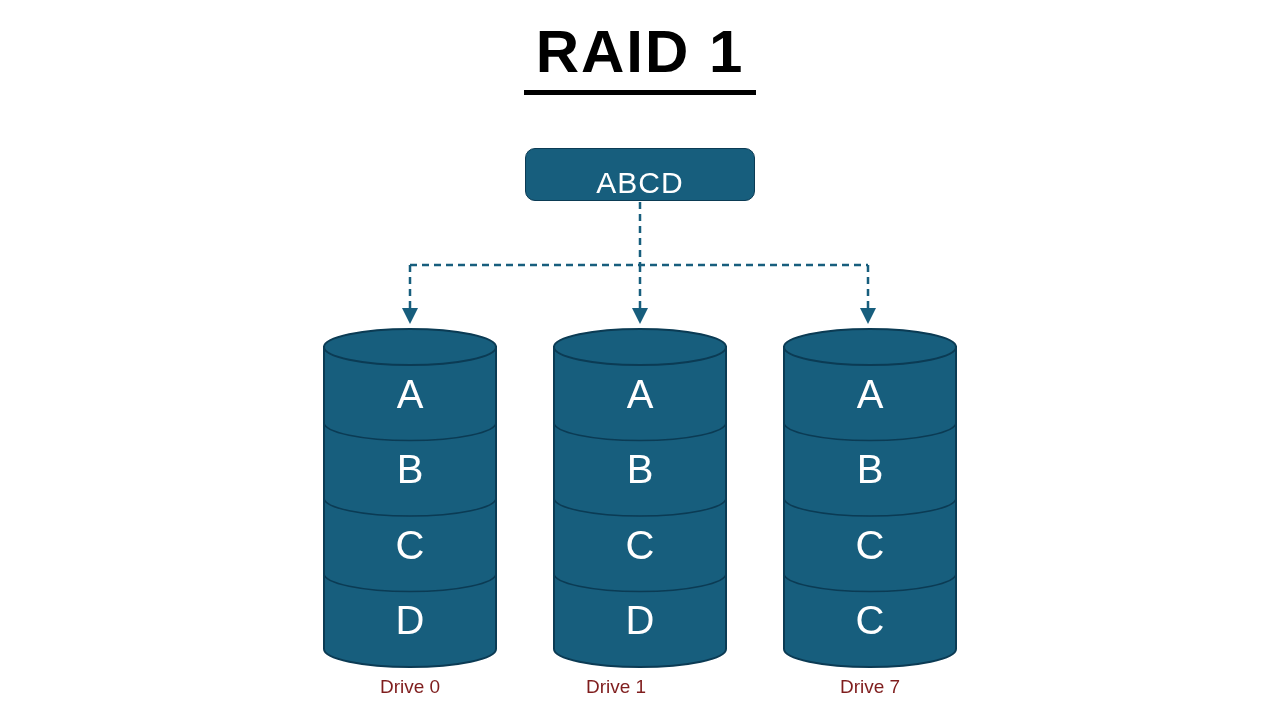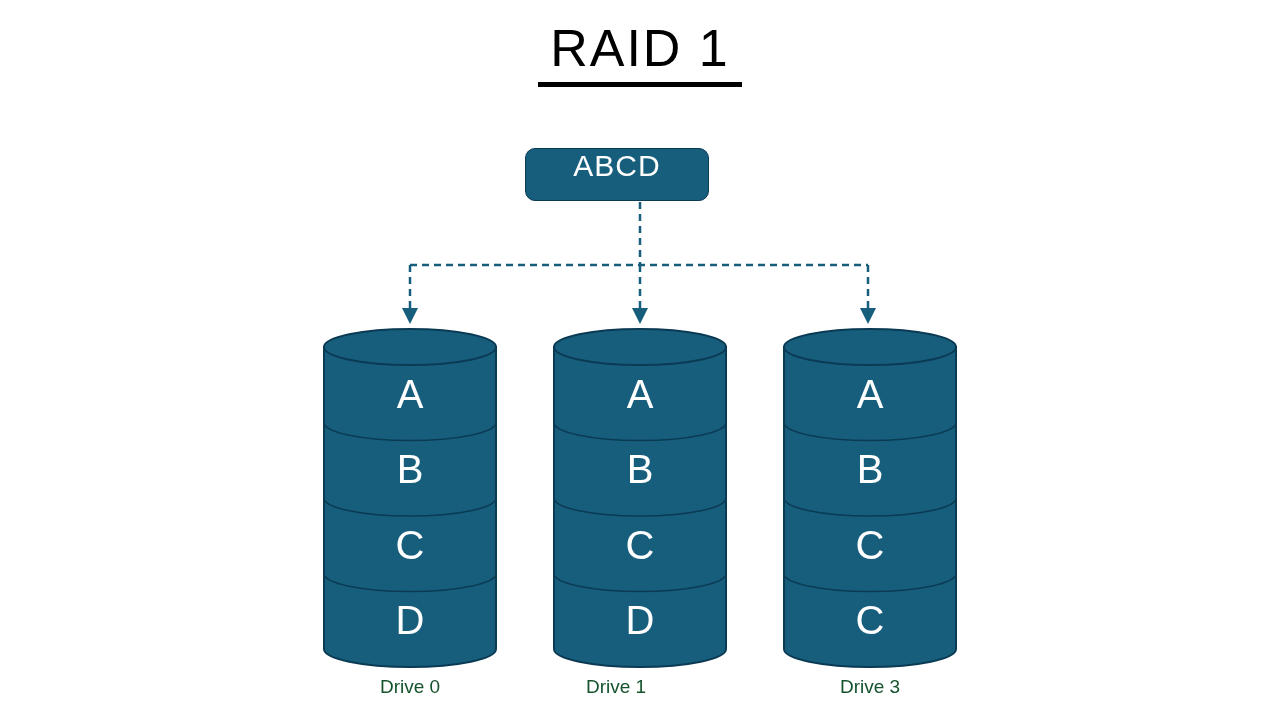--- a/index.html
+++ b/index.html
@@ -19,41 +19,41 @@
 
   .title-wrap {
     position: absolute;
     top: 22px;
     left: 0;
     width: 100%;
     text-align: center;
   }
   .title-text {
     display: inline-block;
-    font-size: 52px;
-    font-weight: 400;
+    font-size: 60px;
+    font-weight: 700;
     letter-spacing: 2px;
     color: #000;
     border-bottom: 5px solid #000;
     padding: 0 12px 8px 12px;
     line-height: 1;
   }
 
   .source-box {
     position: absolute;
     left: 525px;
     top: 148px;
-    width: 184px;
+    width: 230px;
     height: 53px;
     background: var(--primary);
     border: 1px solid var(--stroke);
     border-radius: 10px;
     color: #ffffff;
     display: flex;
-    align-items: flex-start;
+    align-items: flex-end;
     justify-content: center;
     font-size: 30px;
     letter-spacing: 1px;
   }
 
   .connectors {
     position: absolute;
     left: 0;
     top: 0;
     width: 1280px;
@@ -102,21 +102,21 @@
     font-family: "Liberation Sans", sans-serif;
     font-size: 40px;
   }
 
   .drive-label {
     position: absolute;
     top: 676px;
     width: 176px;
     text-align: center;
     font-size: 19px;
-    color: #14532d;
+    color: #7f1d1d;
   }
   #label-0 { left: 322px; }
   #label-1 { left: 528px; }
   #label-2 { left: 782px; }
 </style>
 </head>
 <body>
 
 <div class="title-wrap">
   <span class="title-text">RAID 1</span>
@@ -174,13 +174,13 @@
     <ellipse class="cyl-top" cx="88" cy="20" rx="86" ry="18"></ellipse>
     <text class="blk-letter" x="88" y="67" text-anchor="middle" dominant-baseline="central">A</text>
     <text class="blk-letter" x="88" y="142" text-anchor="middle" dominant-baseline="central">B</text>
     <text class="blk-letter" x="88" y="218" text-anchor="middle" dominant-baseline="central">C</text>
     <text class="blk-letter" x="88" y="293" text-anchor="middle" dominant-baseline="central">C</text>
   </svg>
 </div>
 
 <div class="drive-label" id="label-0">Drive 0</div>
 <div class="drive-label" id="label-1">Drive 1</div>
-<div class="drive-label" id="label-2">Drive 3</div>
+<div class="drive-label" id="label-2">Drive 7</div>
 
 </body></html>

